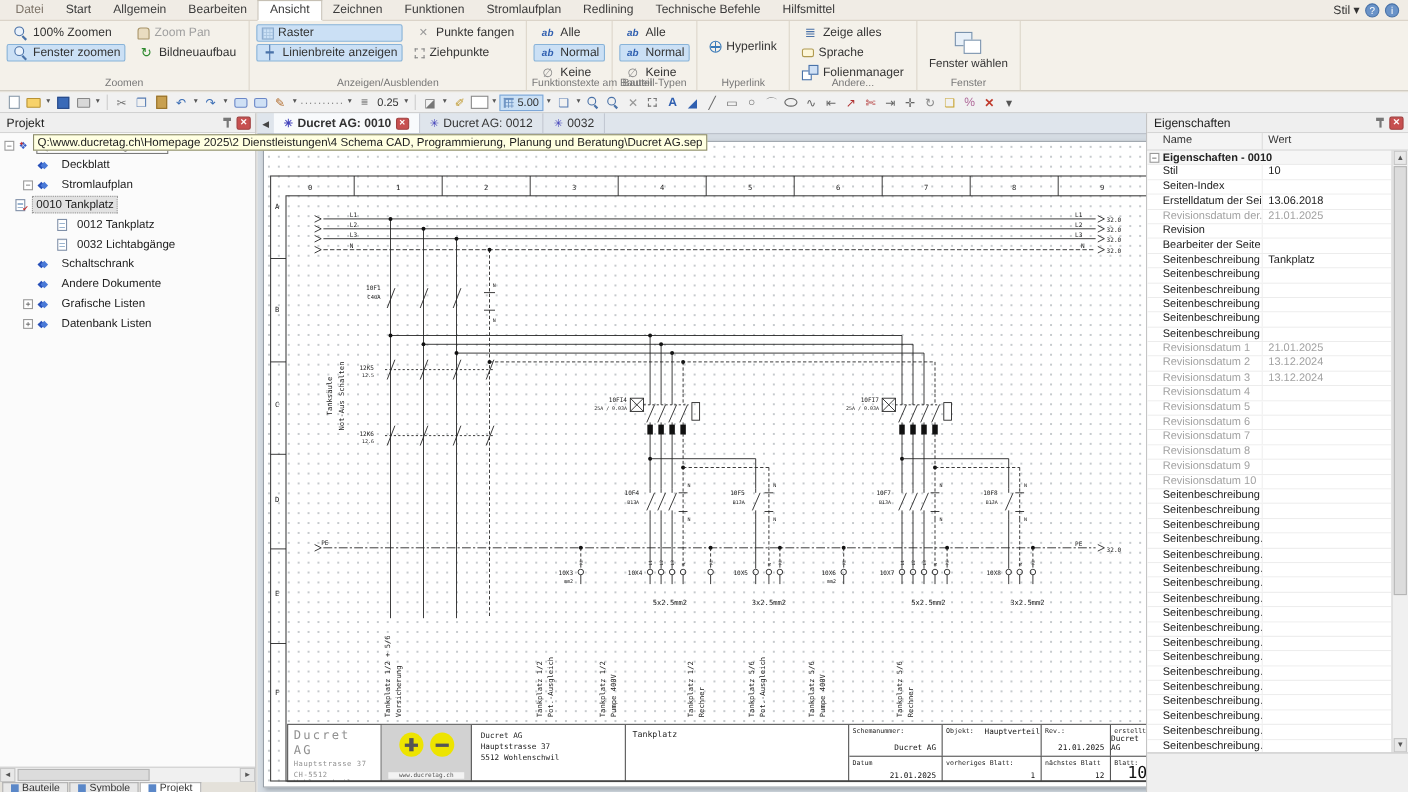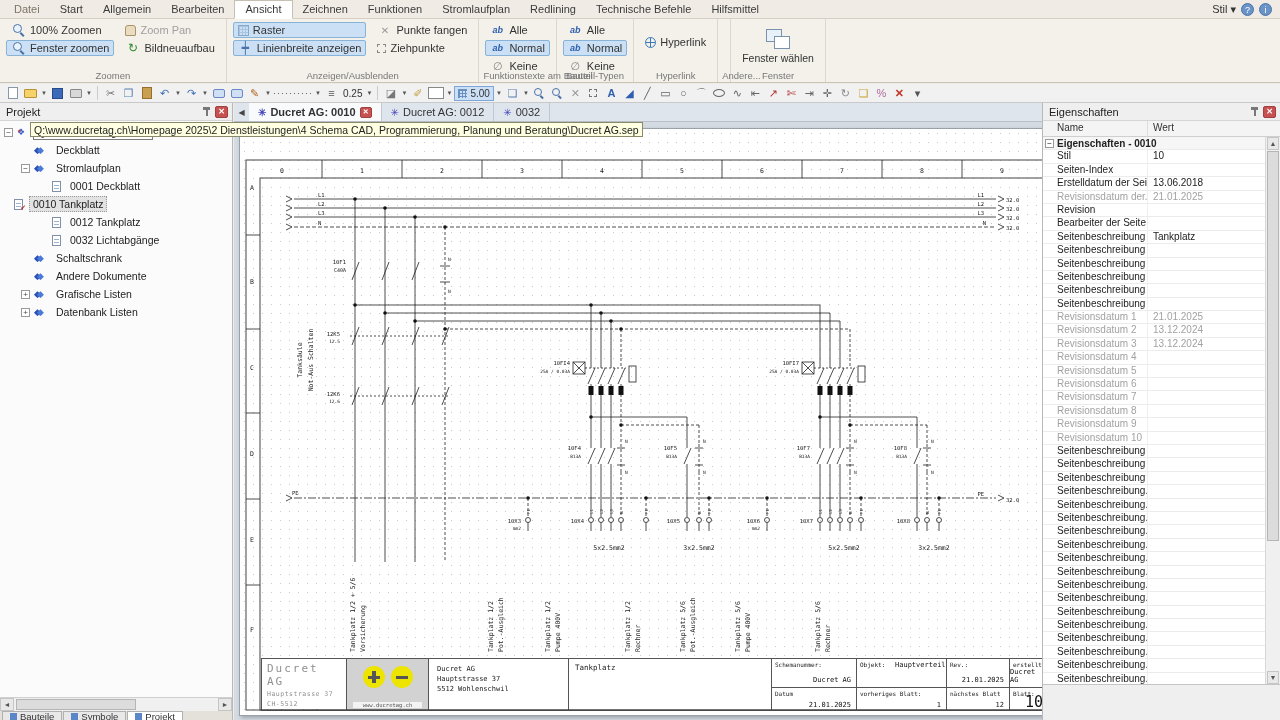--- a/index.html
+++ b/index.html
@@ -261,20 +261,34 @@
     <div class="rgroup center">
       <div class="rbtns">
         <div class="rbtn">
           <span class="ic ic-globe"></span>
           <span>Hyperlink</span>
         </div>
       </div>
       <div class="rgroup-label">Hyperlink</div>
     </div>
     <div class="rgroup">
+      <div class="rbtns">
+        <div class="rbtn">
+          <span class="ic ic-showall"></span>
+          <span>Zeige alles</span>
+        </div>
+        <div class="rbtn">
+          <span class="ic ic-speech"></span>
+          <span>Sprache</span>
+        </div>
+        <div class="rbtn">
+          <span class="ic ic-layers"></span>
+          <span>Folienmanager</span>
+        </div>
+      </div>
       <div class="rgroup-label">Andere...</div>
     </div>
     <div class="rgroup">
       <div class="rbtns">
         <div class="rbtn tall">
           <span class="ic ic-window"></span>
           <span>Fenster wählen</span>
         </div>
       </div>
       <div class="rgroup-label">Fenster</div>
@@ -385,25 +399,20 @@
       </div>
       <div class="trow" style="padding-left: 21px;">
         <span class="texp none"></span>
         <span class="ic-chap">◆<i>◆</i></span>
         <span class="tlabel">Deckblatt</span>
       </div>
       <div class="trow" style="padding-left: 21px;">
         <span class="texp">−</span>
         <span class="ic-chap">◆<i>◆</i></span>
         <span class="tlabel">Stromlaufplan</span>
-      </div>
-      <div class="trow" style="padding-left: 38px;">
-        <span class="texp none"></span>
-        <span class="ic-pagedoc"></span>
-        <span class="tlabel">0001 Deckblatt</span>
       </div>
       <div class="trow" style="">
         <span class="texp none"></span>
         <span class="ic-pagedoc open"></span>
         <span class="tlabel selected">0010 Tankplatz</span>
       </div>
       <div class="trow" style="padding-left: 38px;">
         <span class="texp none"></span>
         <span class="ic-pagedoc"></span>
         <span class="tlabel">0012 Tankplatz</span>

